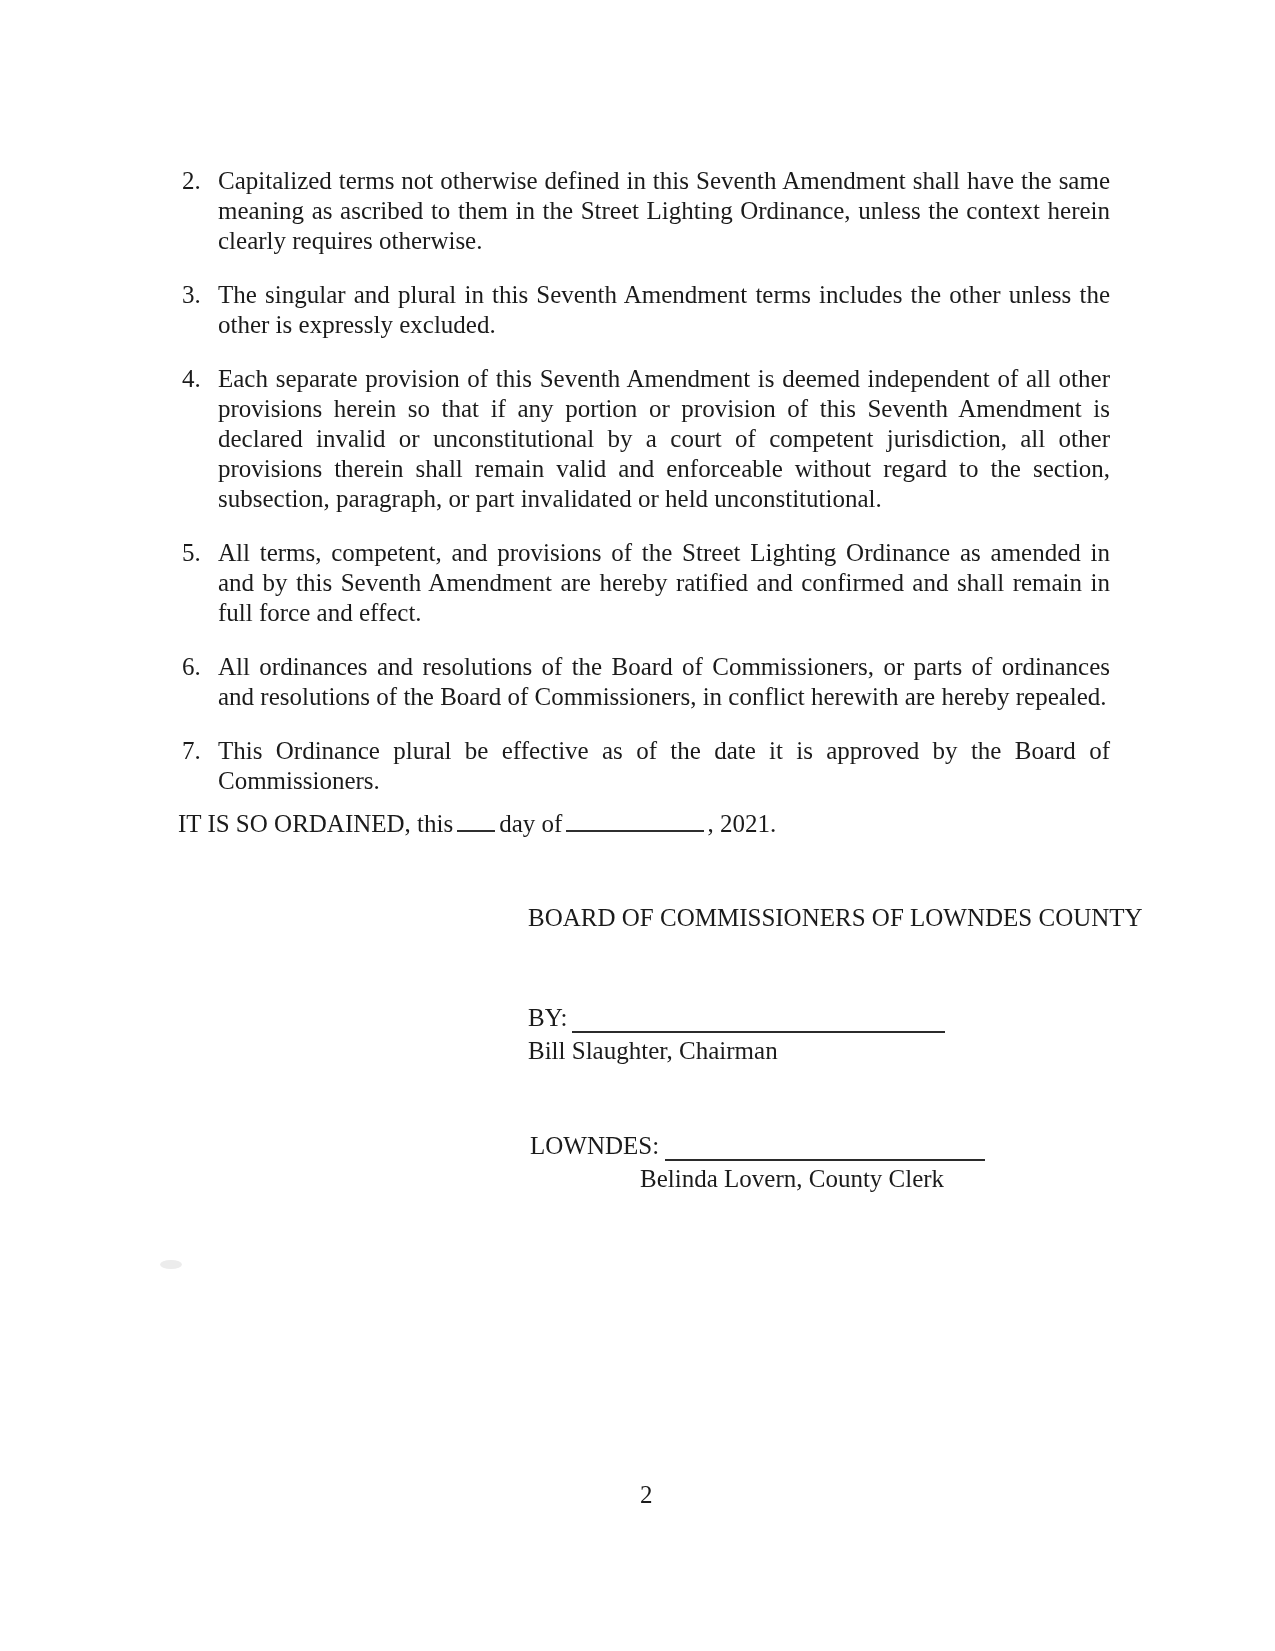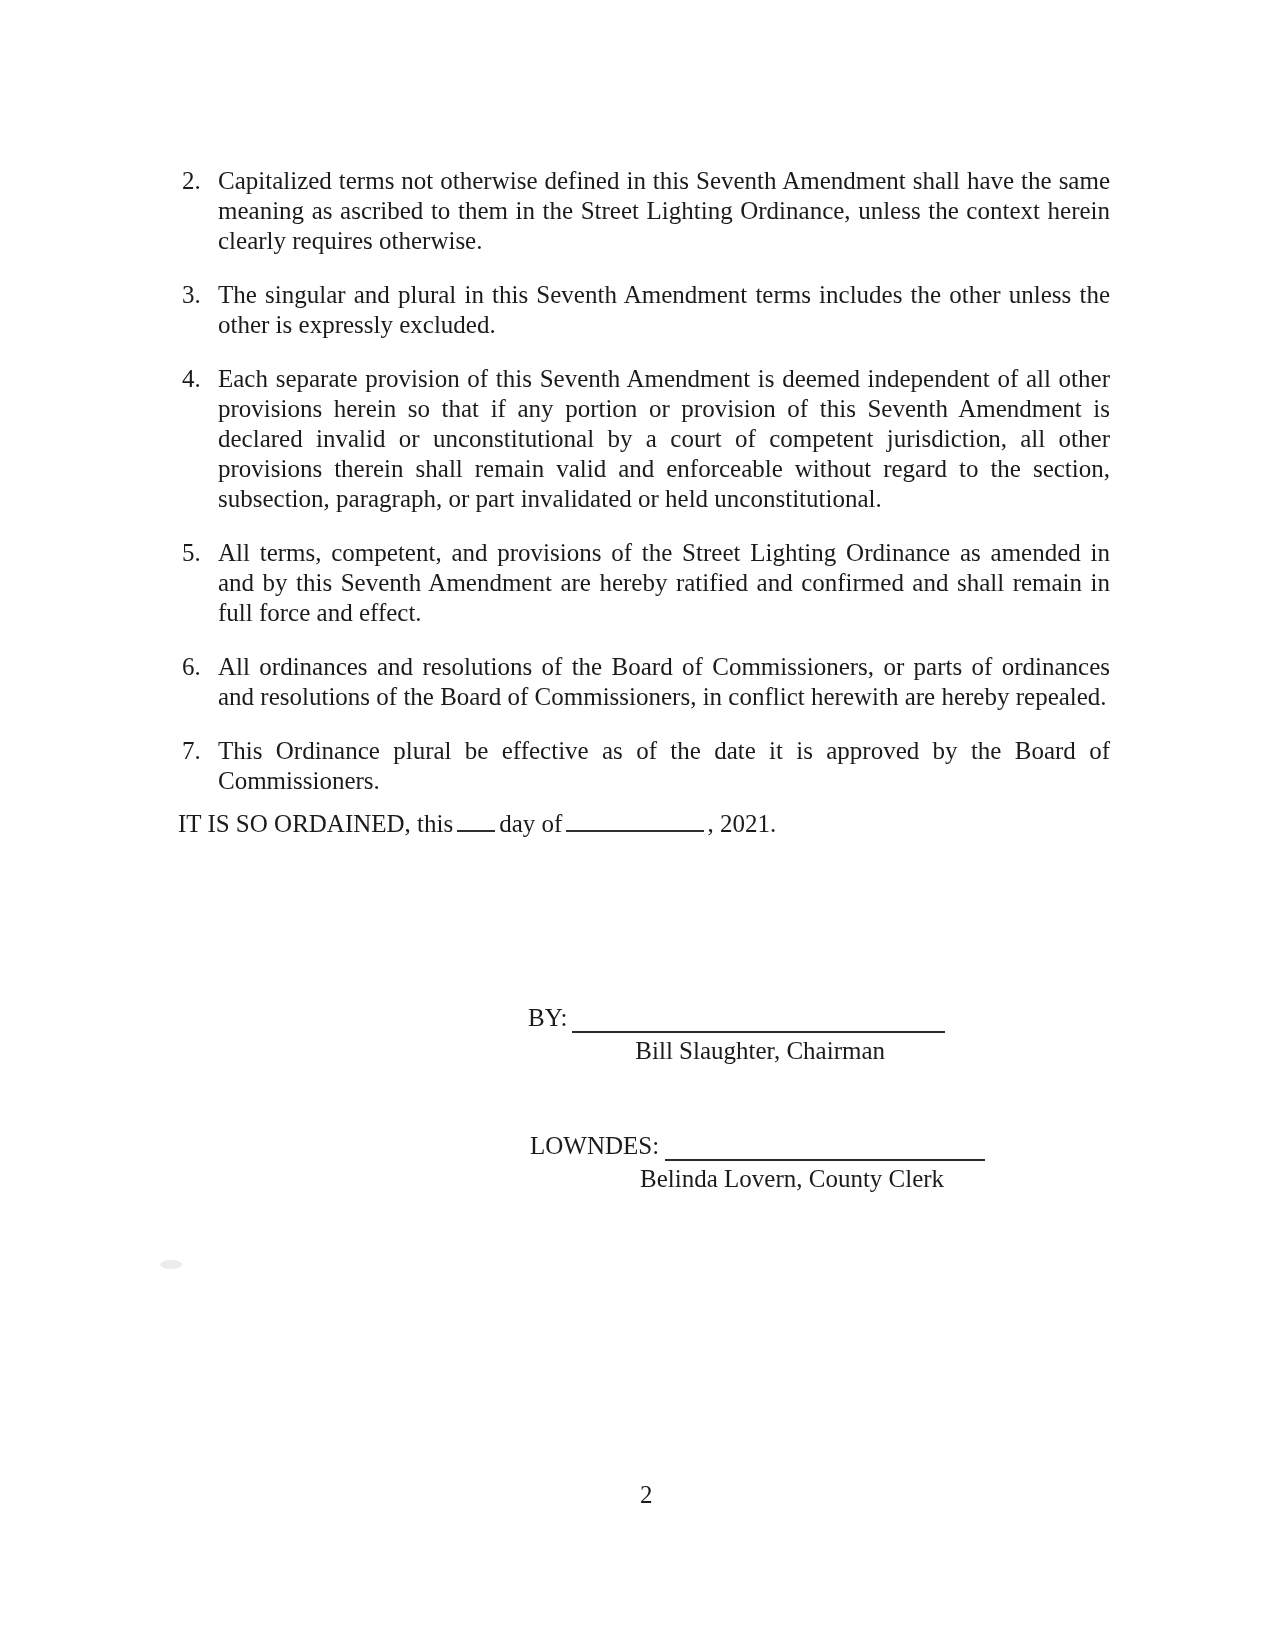--- a/index.html
+++ b/index.html
@@ -51,32 +51,32 @@
   .blank-day { width: 38px; }
   .blank-month { width: 138px; margin-right: 3px; }
   .board-title {
     position: absolute;
     left: 528px;
     top: 903px;
     line-height: 30px;
     white-space: nowrap;
   }
   .sig-block { position: absolute; line-height: 30px; }
-  .by-block { left: 528px; top: 1003px; text-align: center; }
+  .by-block { left: 528px; top: 1003px; }
   .attest-block { left: 530px; top: 1131px; }
   .sig-row { white-space: nowrap; }
   .sig-line {
     display: inline-block;
     height: 26px;
     border-bottom: 2px solid #2b2b2b;
     vertical-align: bottom;
   }
   .by-line { width: 373px; margin-left: 5px; }
   .attest-line { width: 320px; margin-left: 6px; }
-  .by-name { margin-left: 47px; margin-top: 3px; }
+  .by-name { margin-top: 3px; }
   .attest-name { margin-left: 110px; margin-top: 3px; }
   .page-number {
     position: absolute;
     left: 640px;
     top: 1480px;
     line-height: 30px;
   }
   .smudge {
     position: absolute;
     left: 160px;
@@ -116,20 +116,21 @@
     <div class="item">
       <div class="item-num">7.</div>
       <div class="item-text">This Ordinance plural be effective as of the date it is approved by the Board of Commissioners.</div>
     </div>
   </div>
 
   <div class="ordained">
     <span>IT IS SO ORDAINED, this</span><span class="blank blank-day"></span><span>day of</span><span class="blank blank-month"></span><span>, 2021.</span>
   </div>
 
+  <div class="board-title">BOARD OF COMMISSIONERS OF LOWNDES COUNTY</div>
 
   <div class="sig-block by-block">
     <div class="sig-row">
       <span>BY:</span><span class="sig-line by-line"></span>
     </div>
     <div class="by-name">Bill Slaughter, Chairman</div>
   </div>
 
   <div class="sig-block attest-block">
     <div class="sig-row">

